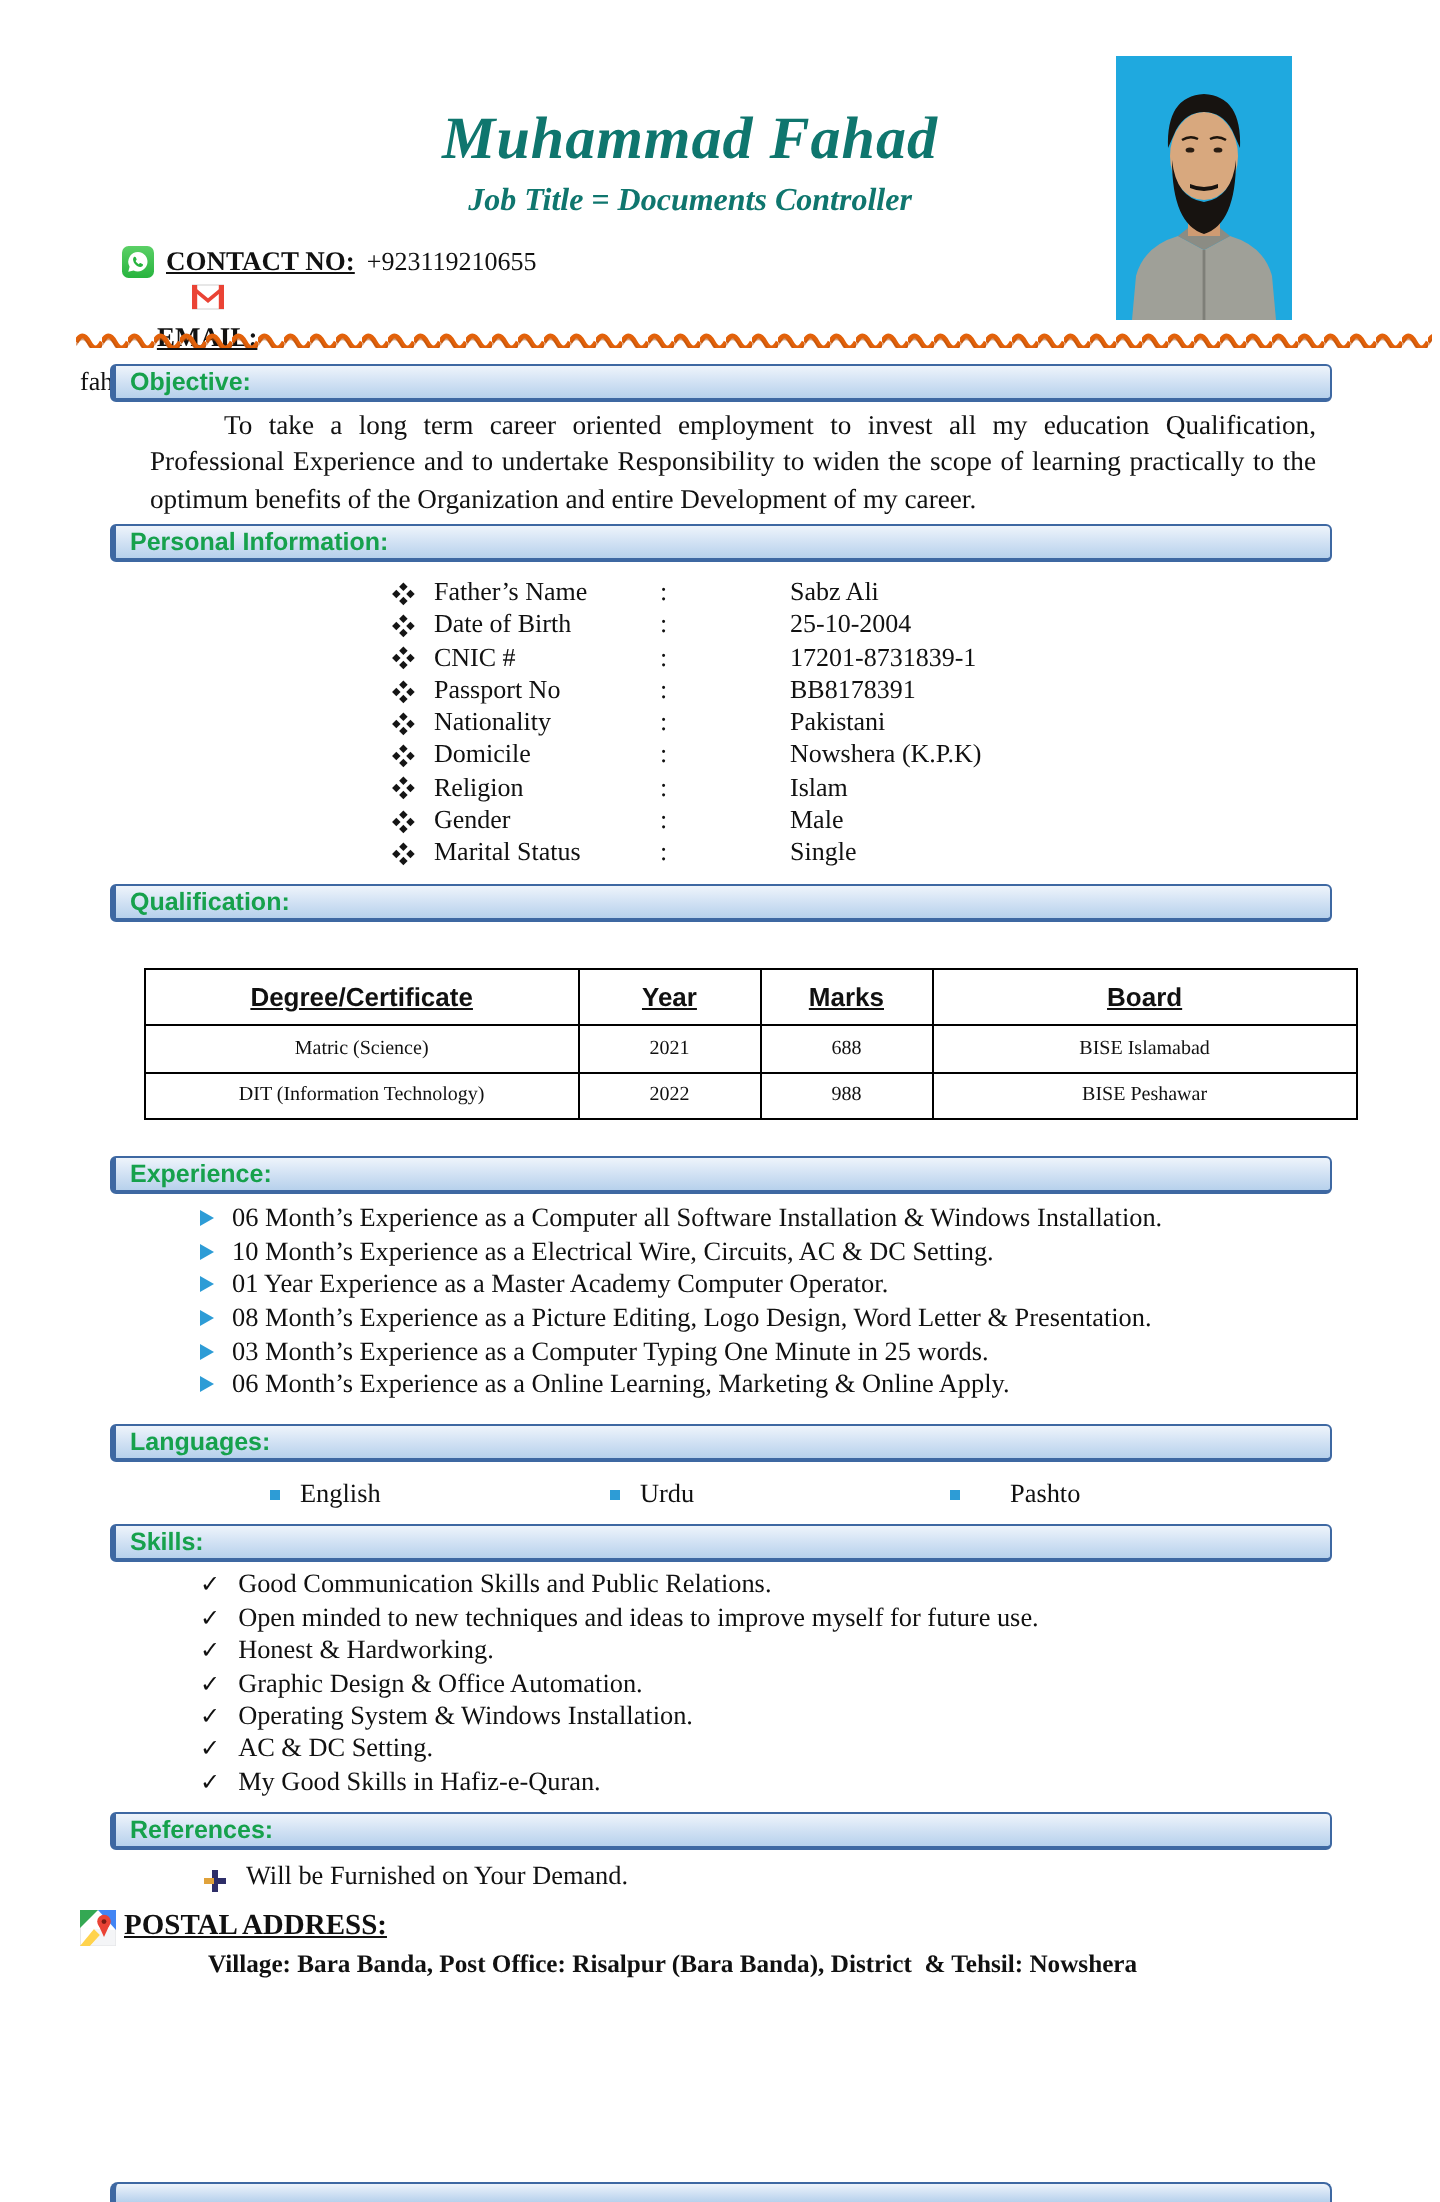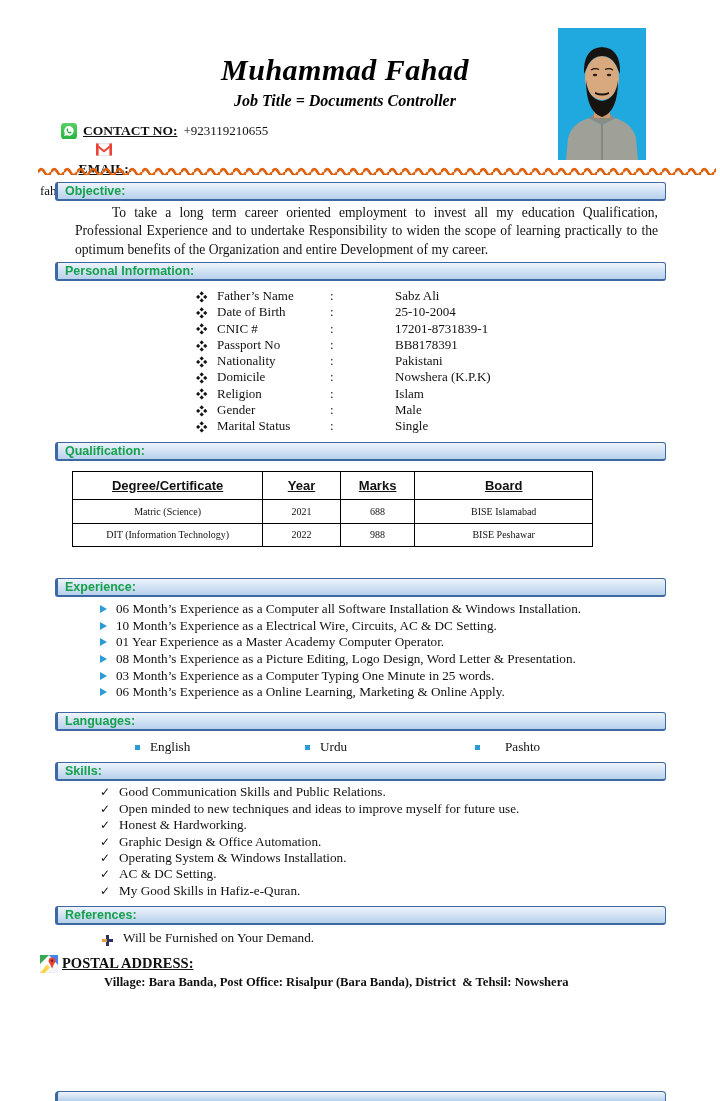--- a/index.html
+++ b/index.html
@@ -1,21 +1,21 @@
 <!DOCTYPE html>
 <html><head>
 <meta charset="utf-8">
 <style>
   html,body{margin:0;padding:0;background:#ffffff;}
   #page{position:relative;width:720px;height:1101px;background:#fff;overflow:hidden;
         font-family:"Liberation Serif",serif;color:#111;}
 
   
   .center-head{position:absolute;left:0;width:690px;text-align:center;
-               color:#000000;font-style:italic;font-weight:bold;margin:0;}
+               color:#0f766e;font-style:italic;font-weight:bold;margin:0;}
   #name{top:53px;font-size:30px;letter-spacing:.5px;}
   #jobtitle{top:92px;font-size:16px;}
 
   .contact-line{position:absolute;left:40px;display:flex;align-items:center;gap:6px;}
   .c-label{font-weight:bold;text-decoration:underline;font-size:13.5px;}
   .c-value{font-weight:normal;font-size:13px;}
 
   .photo{position:absolute;left:558px;top:28px;width:88px;height:132px;}
 
   .wave{position:absolute;left:38px;top:161px;width:678px;height:10px;}
@@ -32,21 +32,21 @@
 
   
   #personal-list{position:absolute;top:288px;left:198px;width:420px;}
   .pi-row{display:grid;grid-template-columns:19px 113px 65px auto;align-items:center;
           height:16.25px;font-size:13px;}
   .diamond{width:3.4px;height:3.4px;background:#151515;transform:rotate(45deg);
            box-shadow:5px 0 0 #151515,0 5px 0 #151515,5px 5px 0 #151515;
            display:inline-block;margin-left:2px;margin-top:-5px;}
 
   
-  #qual-table{position:absolute;top:471px;left:72px;width:521px;border-collapse:collapse;
+  #qual-table{position:absolute;top:484px;left:72px;width:607px;border-collapse:collapse;
               text-align:center;border:1.5px solid #000;}
   #qual-table th,#qual-table td{border:1px solid #000;padding:0;}
   #qual-table th{font-family:"Liberation Sans",sans-serif;font-size:13px;height:27px;
                  text-decoration:underline;}
   #qual-table td{font-size:10px;height:22.5px;}
 
   
   #exp-list{position:absolute;top:601px;left:100px;width:575px;}
   .exp-item{display:flex;align-items:center;height:16.6px;font-size:13.2px;}
   .tri{width:0;height:0;border-left:7px solid #2D9CD6;border-top:4px solid transparent;

